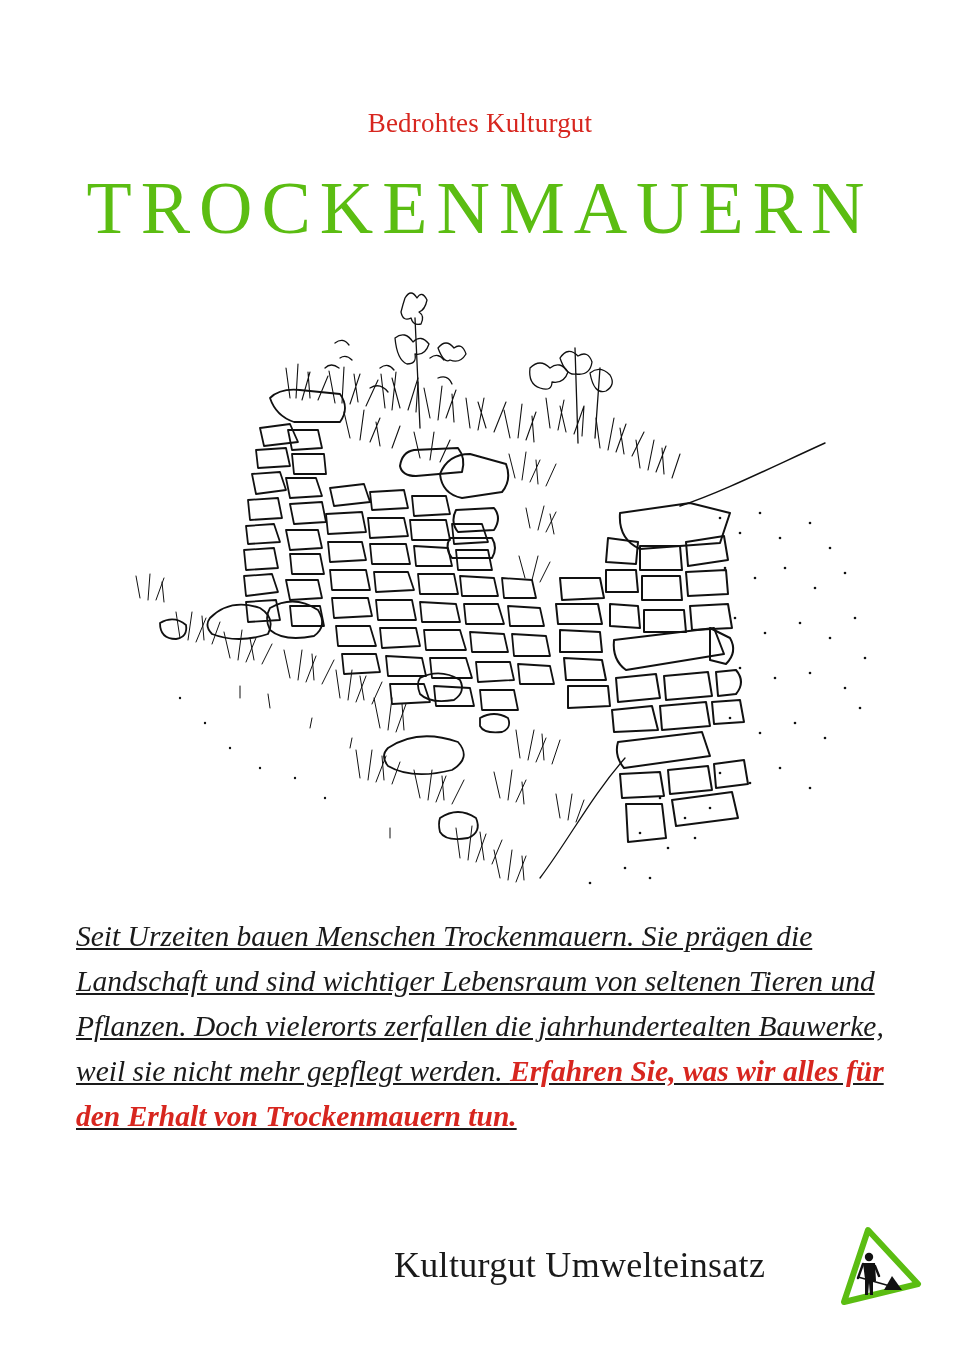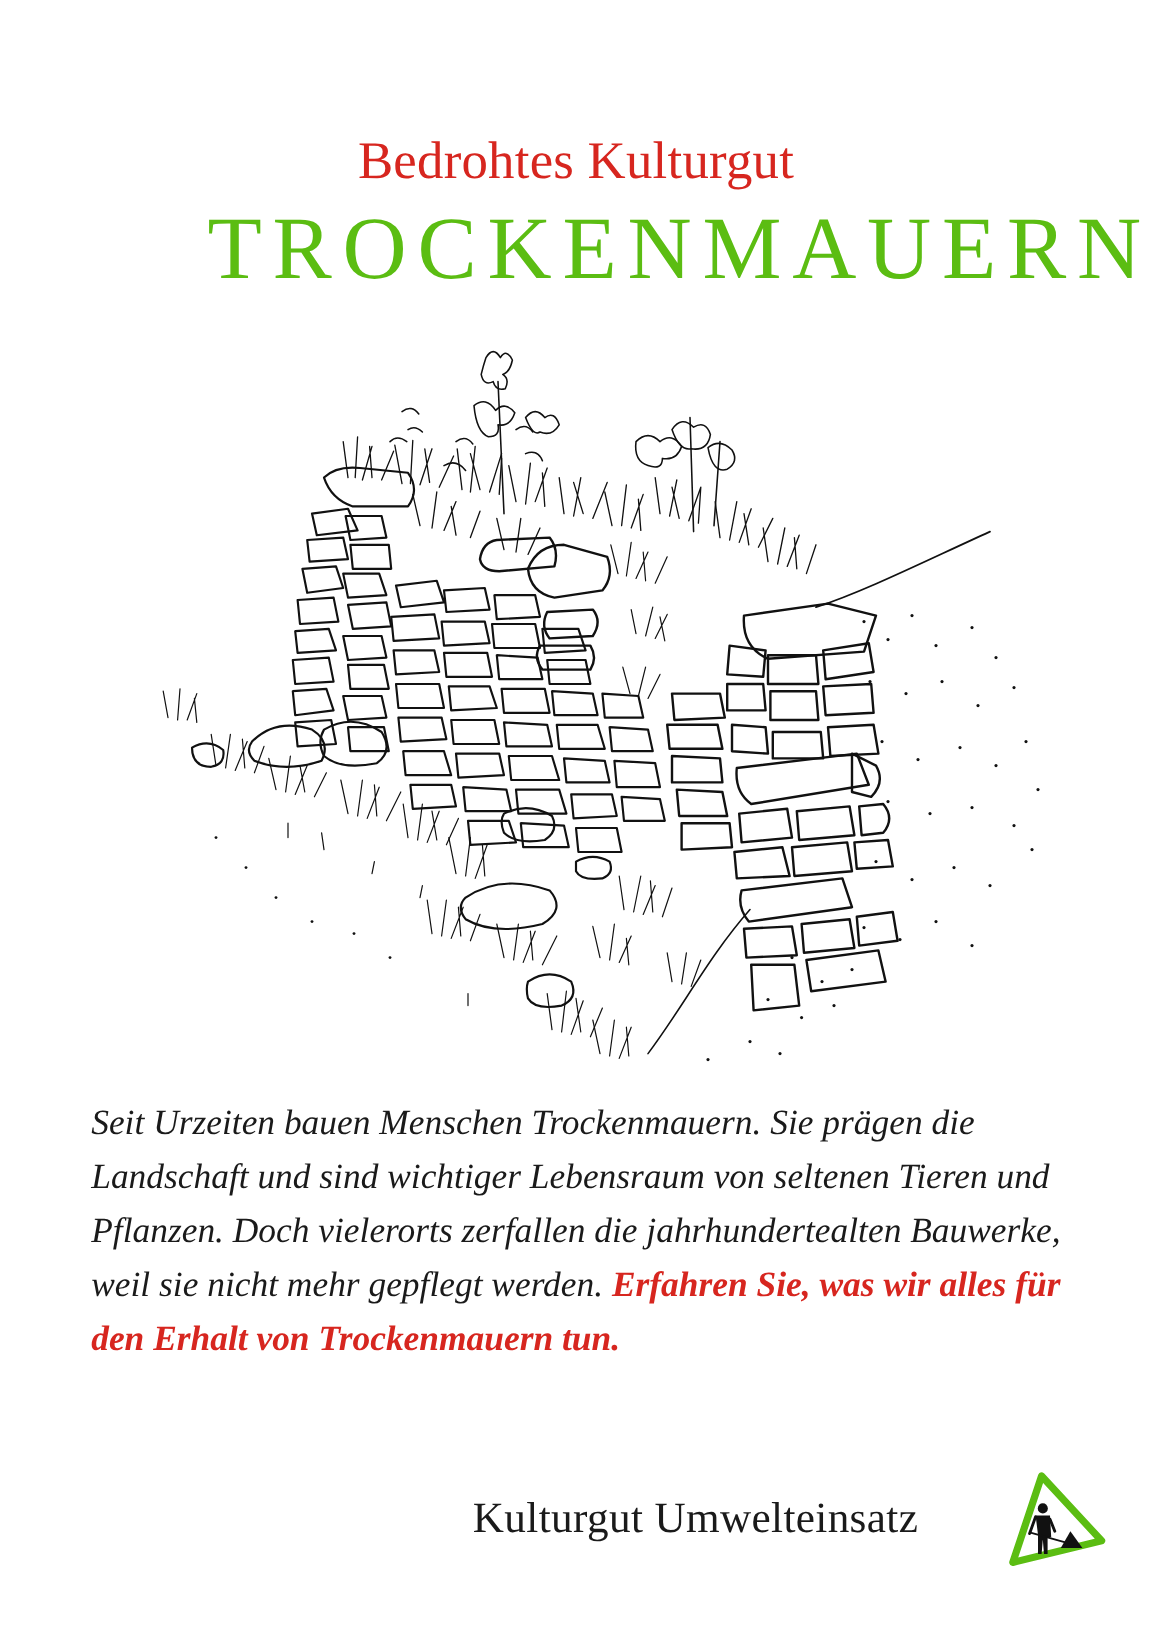--- a/index.html
+++ b/index.html
@@ -1,34 +1,34 @@
 <!DOCTYPE html>
 <html><head>
   <meta charset="utf-8">
   <style>
     html, body { margin: 0; padding: 0; background: #ffffff; }
     body { width: 960px; height: 1361px; position: relative; overflow: hidden; font-family: "DejaVu Serif", "Liberation Serif", serif; }
     .poster { position: absolute; left: 0; top: 0; width: 960px; height: 1361px; background: #ffffff; }
 
     .kicker {
       position: absolute; top: 108px; left: 0; width: 960px; text-align: center;
-      font-family: "Liberation Serif", serif; font-size: 44px; color: #d7261f; letter-spacing: 0.2px;
+      font-family: "Liberation Serif", serif; font-size: 27px; color: #d7261f; letter-spacing: 0.2px;
     }
     .headline {
-      position: absolute; top: 163px; left: 0; width: 960px; text-align: right;
+      position: absolute; top: 163px; left: 0; width: 960px; text-align: center;
       font-family: "Liberation Serif", serif; font-size: 74px; color: #5bbd12; letter-spacing: 9px;
       line-height: 90px;
     }
     .illustration { position: absolute; left: 120px; top: 278px; width: 760px; height: 615px; }
     .illustration svg { width: 100%; height: 100%; display: block; }
 
     .body-text {
       position: absolute; left: 76px; top: 914px; width: 820px;
       font-family: "Liberation Serif", serif; font-style: italic; font-size: 29.5px; line-height: 45px;
-      color: #1a1a1a; margin: 0;
+      color: #1a1a1a; margin: 0; text-decoration: underline;
     }
     .body-text .cta { color: #d7261f; font-weight: bold; }
 
     .footer-brand {
       position: absolute; left: 394px; top: 1244px;
       font-family: "Liberation Serif", serif; font-size: 36px; color: #1a1a1a; letter-spacing: 0.3px;
     }
     .logo { position: absolute; left: 832px; top: 1224px; width: 92px; height: 86px; }
     .logo svg { width: 100%; height: 100%; display: block; }
   </style>

